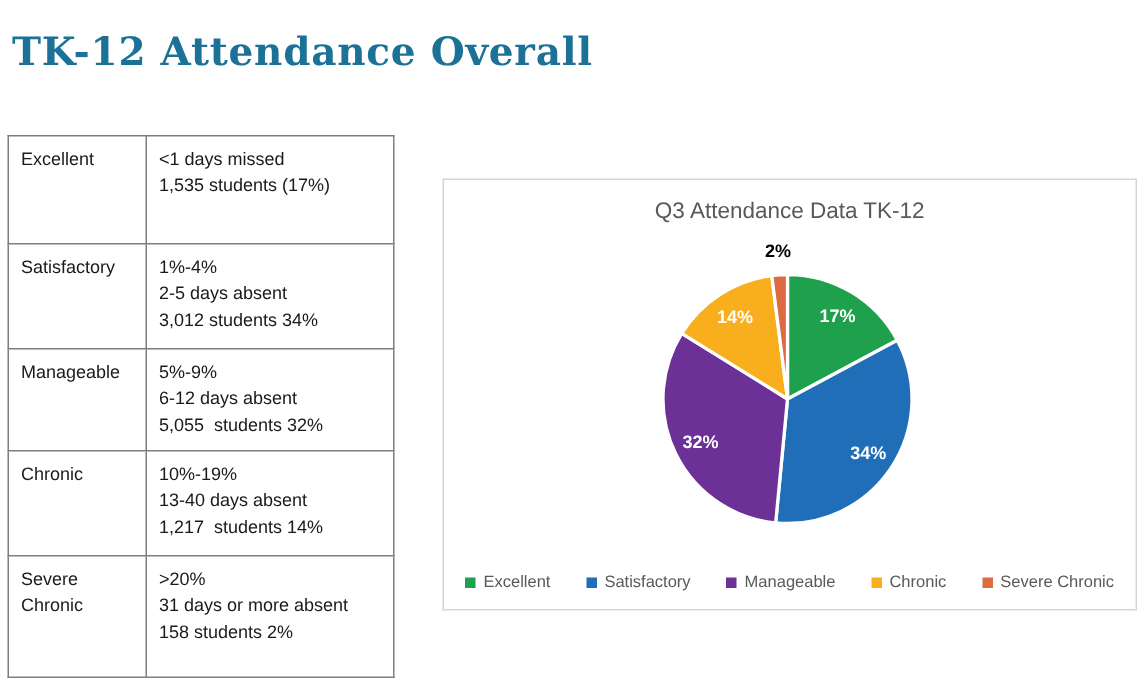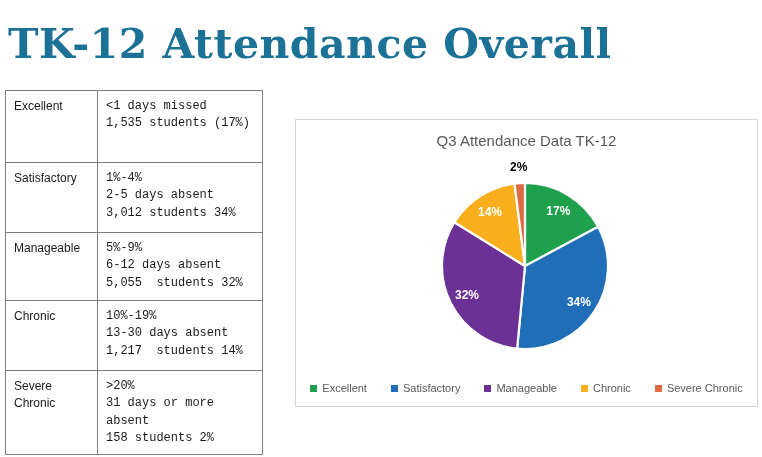--- a/index.html
+++ b/index.html
@@ -11,21 +11,21 @@
     background: #ffffff;
     overflow: hidden;
     font-family: "Liberation Sans", sans-serif;
   }
   .page-title {
     position: absolute;
     left: 8px;
     top: 20px;
     font-family: "DejaVu Serif", serif;
     font-weight: bold;
-    font-size: 41px;
+    font-size: 26px;
     letter-spacing: 0.5px;
     color: #1C7197;
     white-space: nowrap;
   }
   table.att-table {
     position: absolute;
     left: 5px;
     top: 90px;
     width: 257px;
     border-collapse: collapse;
@@ -34,21 +34,21 @@
   table.att-table td {
     border: 1px solid #7f7f7f;
     vertical-align: top;
     padding: 7px 6px 6px 8px;
     font-size: 12px;
     line-height: 1.45;
     color: #1a1a1a;
     background: #ffffff;
   }
   table.att-table td.cat { width: 92px; }
-  table.att-table td.det { width: 165px; white-space: pre-wrap; font-family: Liberation Mono, monospace; }
+  table.att-table td.det { width: 165px; white-space: pre-wrap; }
   table.att-table tr:nth-child(1) td { height: 72px; }
   table.att-table tr:nth-child(2) td { height: 70px; }
   table.att-table tr:nth-child(3) td { height: 68px; }
   table.att-table tr:nth-child(4) td { height: 70px; }
   table.att-table tr:nth-child(5) td { height: 81px; }
   .chart-card {
     position: absolute;
     left: 295px;
     top: 119px;
     width: 463px;
@@ -124,21 +124,21 @@
         </tr>
         <tr>
           <td class="cat">Manageable</td>
           <td class="det">5%-9%
 6-12 days absent
 5,055  students 32%</td>
         </tr>
         <tr>
           <td class="cat">Chronic</td>
           <td class="det">10%-19%
-13-30 days absent
+13-40 days absent
 1,217  students 14%</td>
         </tr>
         <tr>
           <td class="cat">Severe Chronic</td>
           <td class="det">&gt;20%
 31 days or more absent
 158 students 2%</td>
         </tr>
       </tbody>
   </table>

